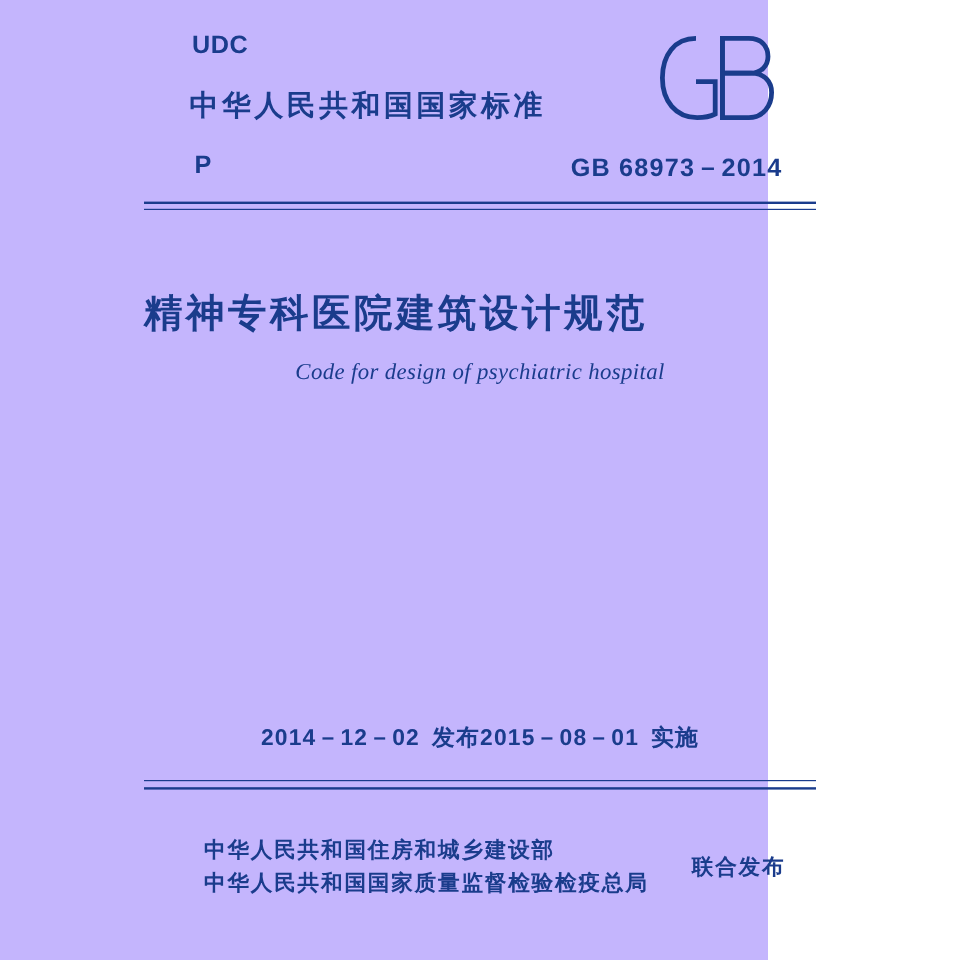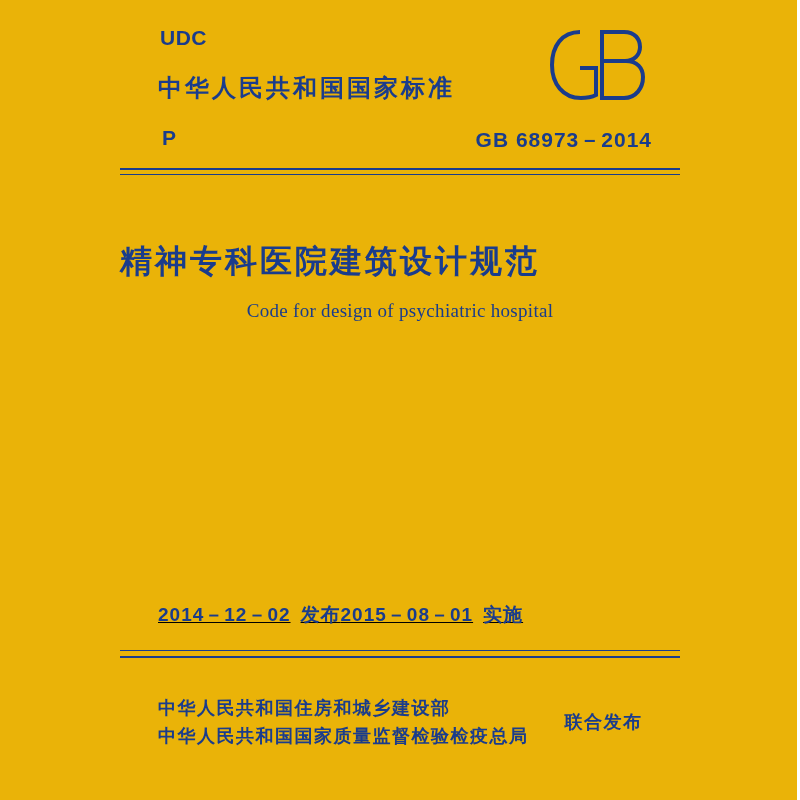--- a/index.html
+++ b/index.html
@@ -8,23 +8,23 @@
     background: #ffffff;
   }
   body {
     width: 800px;
     height: 800px;
     overflow: hidden;
     font-family: "Liberation Sans", sans-serif;
   }
   .cover {
     position: relative;
-    width: 797px;
+    width: 640px;
     height: 800px;
-    background: #eab308;
+    background: #c4b5fd;
     box-sizing: border-box;
   }
   .page-inner {
     position: absolute;
     left: 120px;
     top: 0px;
     width: 560px;
     height: 800px;
   }
   
@@ -99,32 +99,32 @@
   .title-en {
     position: absolute;
     left: 0;
     top: 300px;
     width: 560px;
     text-align: center;
     font-size: 19px;
     color: #1a3c8c;
     font-family: "Liberation Serif", serif;
     letter-spacing: 0.3px;
+    font-style: italic;
   }
   
   .date-row {
     position: absolute;
     left: 0;
     top: 602px;
     width: 560px;
     display: flex;
-    justify-content: flex-start;
+    justify-content: center;
     padding: 0 38px;
     box-sizing: border-box;
-    text-decoration: underline;
   }
   .date-item {
     font-size: 19px;
     font-weight: bold;
     color: #1a3c8c;
     letter-spacing: 1px;
     white-space: nowrap;
   }
   .date-item .suffix {
     margin-left: 10px;
@@ -146,20 +146,21 @@
     flex-direction: column;
     gap: 4px;
   }
   .issuer-line {
     font-size: 18px;
     font-weight: bold;
     color: #1a3c8c;
     letter-spacing: 1.5px;
     font-family: "DejaVu Sans", sans-serif;
     white-space: nowrap;
+    margin-left: 12px;
   }
   .joint-issue {
     margin-left: 36px;
     font-size: 18px;
     font-weight: bold;
     color: #1a3c8c;
     letter-spacing: 1.5px;
     font-family: "DejaVu Sans", sans-serif;
     white-space: nowrap;
   }

